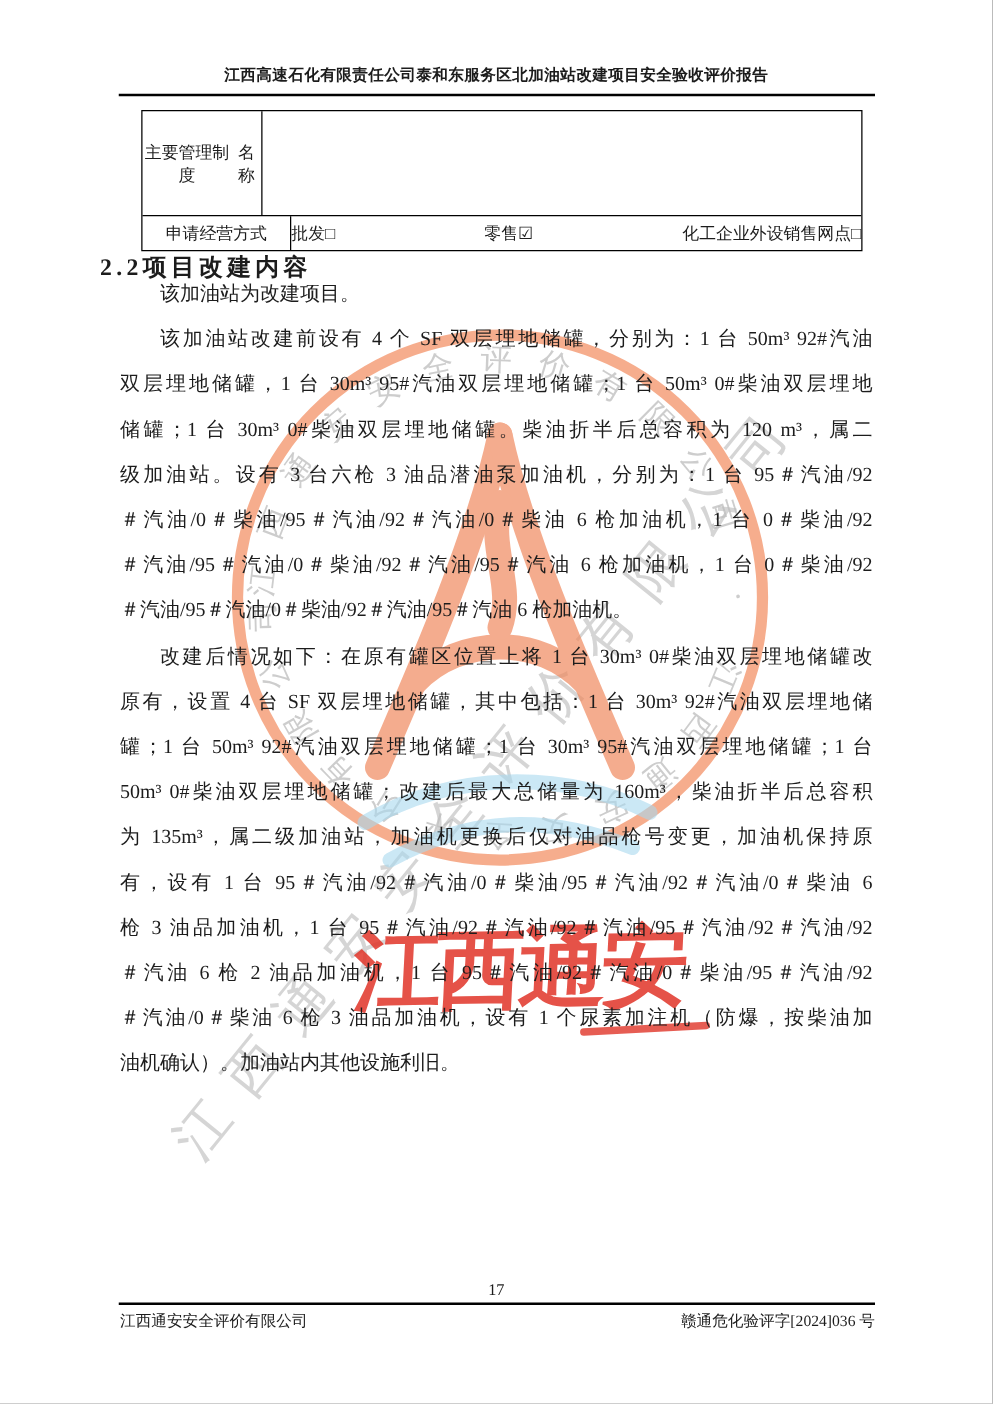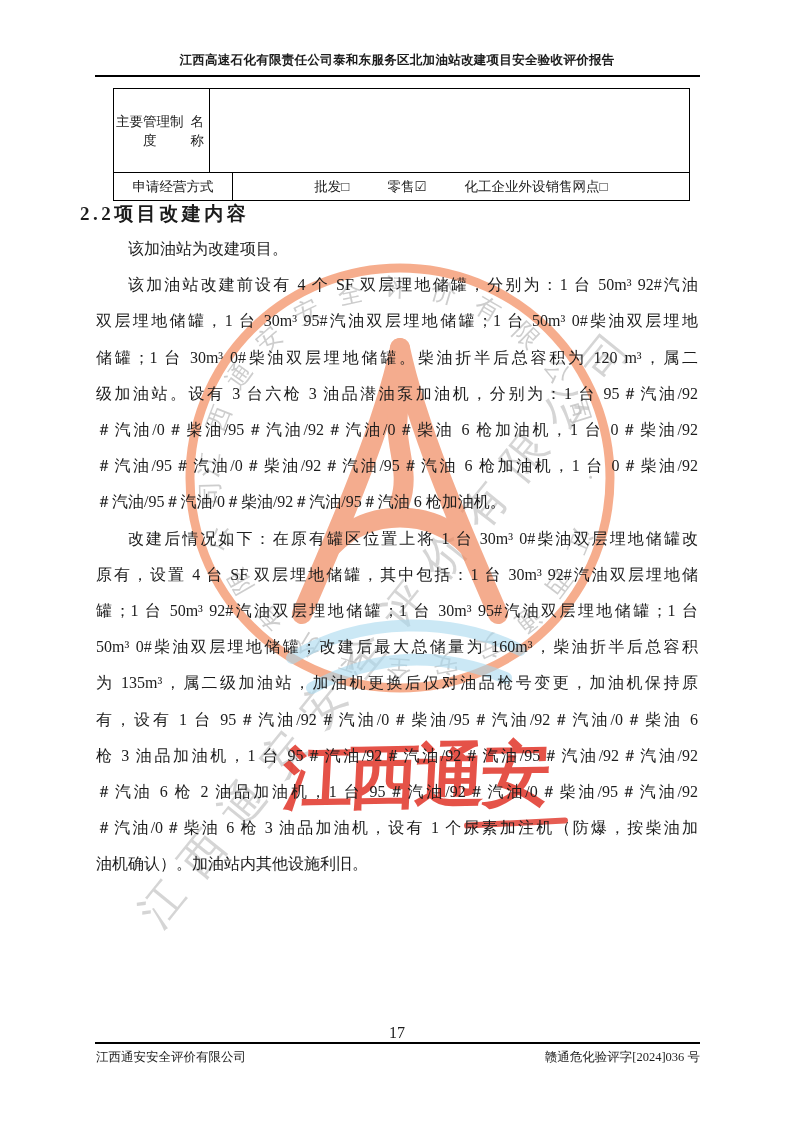--- a/index.html
+++ b/index.html
@@ -38,34 +38,34 @@
   .trow{display:flex;box-sizing:border-box;}
   .trow1{height:84px;border-bottom:1px solid #000;}
   .trow2{height:27px;}
   .tlabel{display:flex;flex-direction:row;align-items:center;justify-content:center;
     box-sizing:border-box;border-right:1px solid #000;line-height:19px;text-align:center;flex:none;}
   .trow1 .tlabel{width:96px;}
   .trow2 .tlabel{width:119px;}
   .tcell{flex:1;box-sizing:border-box;padding:2px 7px 0 7px;line-height:19.5px;}
   .tl{text-align:justify;text-align-last:justify;}
   .tl.center{text-align:center;text-align-last:center;}
-  .opt-row{flex:1;display:flex;align-items:center;justify-content:center;gap:38px;}
+  .opt-row{flex:1;display:flex;align-items:center;justify-content:space-between;gap:38px;}
   .opt{white-space:nowrap;}
   
   .sec-heading{
     position:absolute;top:201px;left:80px;
     font-size:19px;font-weight:bold;letter-spacing:3.5px;
   }
   
-  .body-text{position:absolute;top:231px;left:96px;width:602px;font-size:16px;line-height:36.2px;}
+  .body-text{position:absolute;top:218px;left:96px;width:602px;font-size:16px;line-height:36.2px;}
   .bl{text-align:justify;text-align-last:justify;}
   .bl.ind{text-indent:32px;}
   .bl.last{text-align-last:left;}
   
-  .pg-num{position:absolute;top:1024px;left:0;width:100%;text-align:center;font-size:16px;}
+  .pg-num{position:absolute;top:1024px;left:0;width:100%;text-align:center;font-size:13px;}
   .ftr-rule{position:absolute;top:1042px;left:95px;width:605px;height:1.5px;background:#000;}
   .ftr-row{position:absolute;top:1049px;left:96px;width:604px;display:flex;justify-content:space-between;font-size:12.5px;}
 </style>
 </head>
 <body>
 
 <div class="page">
 
   <div class="wm-layer">
     <svg width="794" height="1123" viewBox="0 0 794 1123">

